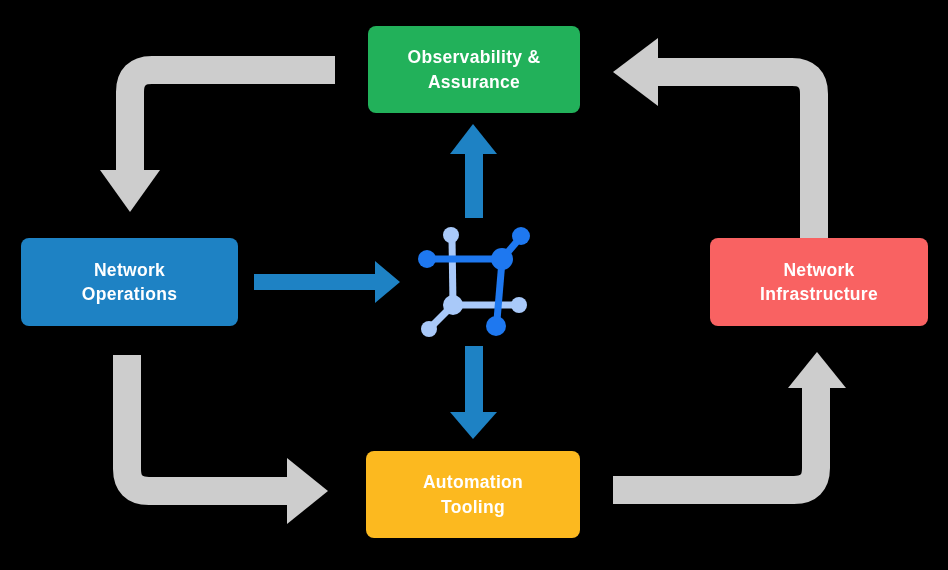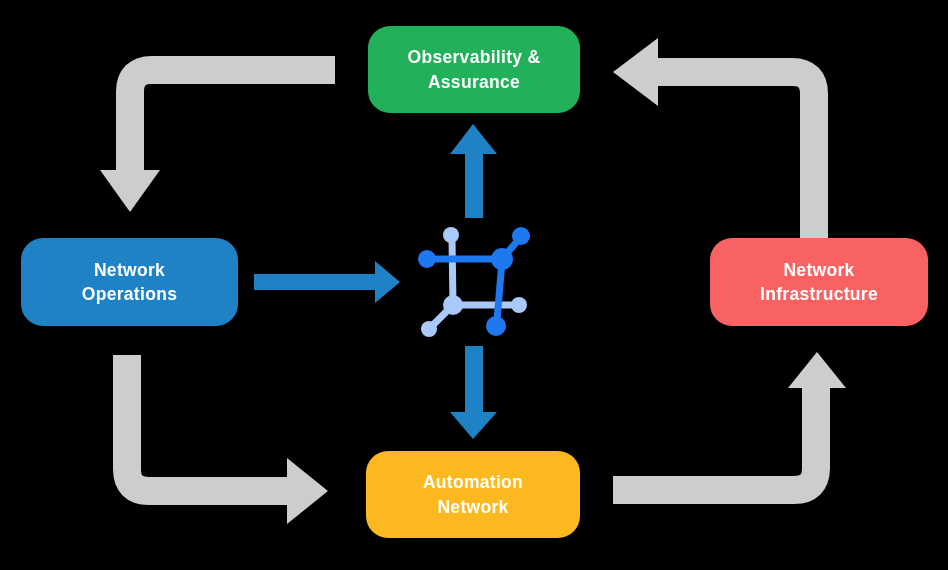--- a/index.html
+++ b/index.html
@@ -7,21 +7,21 @@
     position: relative;
     width: 948px;
     height: 570px;
     background: #000;
     overflow: hidden;
     font-family: "Liberation Sans", sans-serif;
   }
   .layer { position: absolute; left: 0; top: 0; }
   .node {
     position: absolute;
-    border-radius: 22px;
+    border-radius: 8px;
     color: #ffffff;
     display: flex;
     align-items: center;
     justify-content: center;
     text-align: center;
     font-size: 17.5px;
     font-weight: 600;
     letter-spacing: 0.3px;
     line-height: 1.4;
     white-space: pre-line;
@@ -104,15 +104,15 @@
   <div class="node node-obs" style="background: rgb(34, 177, 90);">Observability &amp;
 Assurance</div>
 
   <div class="node node-ops" style="background: rgb(30, 130, 196);">Network
 Operations</div>
 
   <div class="node node-infra" style="background: rgb(249, 98, 98);">Network
 Infrastructure</div>
 
   <div class="node node-tooling" style="background: rgb(252, 185, 31);">Automation
-Network</div>
+Tooling</div>
 
 </div>
 
 </body></html>

